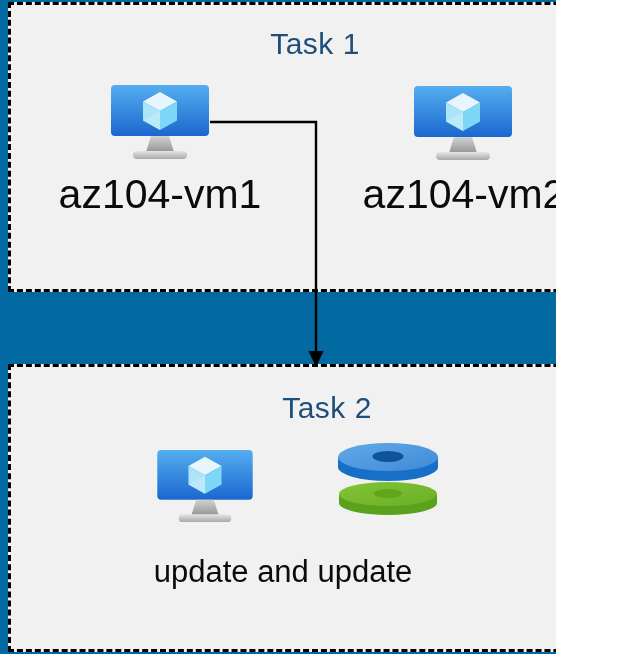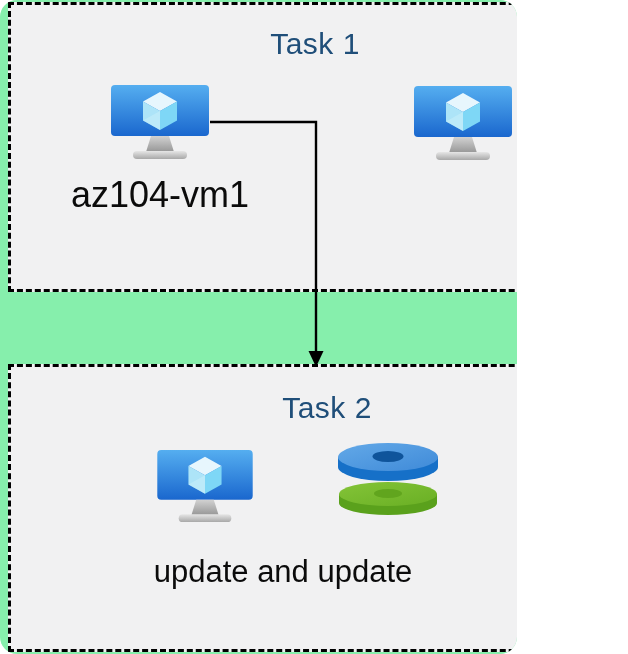--- a/index.html
+++ b/index.html
@@ -1,19 +1,18 @@
 <!DOCTYPE html>
 <html style="--title-color: #1f4e79; --box-bg: #f1f1f2; --border-color: #000000; --arrow-color: #000000; --vm-screen-top: #51a9ee; --vm-screen-bottom: #1a67ce; --cube-top: #e7f6fd; --cube-left: #ade4f8; --cube-right: #7ed7f6; --disk-blue-top: #4a97de; --disk-blue-side: #1670c8; --disk-blue-hole: #0f549b; --disk-green-top: #73b82a; --disk-green-side: #5aa11c; --disk-green-hole: #61a51e;"><head>
 <meta charset="utf-8">
 <style>
   html,body{margin:0;padding:0;background:#fff;}
   .canvas{
-    position:relative;width:517px;height:654px;background:#86efac;overflow:hidden;
+    position:relative;width:556px;height:654px;background:#0369a1;overflow:hidden;
     font-family:"Liberation Sans", sans-serif;
-    border-radius:17px;
   }
   .task-box{
     position:absolute;box-sizing:border-box;
     background:var(--box-bg,#f1f1f2);
     border:3px dashed var(--border-color,#000);
   }
   .task1-box{left:8px;top:2px;width:614px;height:290px;}
   .task2-box{left:8px;top:364px;width:614px;height:288px;padding-left:24px;}
   .task-title{
     margin-top:22px;text-align:center;
@@ -21,21 +20,21 @@
     font-size:30px;font-weight:400;letter-spacing:0.5px;
   }
   .task2-box .task-title{margin-top:24px;}
   .icon{position:absolute;}
   .vm1-icon{left:110px;top:85px;}
   .vm2-icon{left:413px;top:86px;}
   .t2-vm-icon{left:156px;top:450px;}
   .disks-icon{left:336px;top:443px;}
   .vm-label{
     position:absolute;width:220px;text-align:center;
-    color:#0b0b0b;font-size:36px;line-height:37px;
+    color:#0b0b0b;font-size:41px;line-height:37px;
   }
   .vm1-label{left:50px;top:176px;}
   .vm2-label{left:354px;top:176px;}
   .caption{
     position:absolute;left:113px;top:554px;width:340px;text-align:center;
     color:#0b0b0b;font-size:31px;
   }
   .arrow-overlay{position:absolute;left:0;top:0;pointer-events:none;}
   .defs-holder{position:absolute;width:0;height:0;overflow:hidden;}
 </style>
@@ -100,20 +99,21 @@
     <use href="#vm-icon-symbol" width="100" height="76"></use>
   </svg>
   <svg class="icon vm2-icon" width="100" height="76" aria-hidden="true">
     <use href="#vm-icon-symbol" width="100" height="76"></use>
   </svg>
 
   <div class="vm-label vm1-label">
     <div>az104-vm1</div>
   </div>
   <div class="vm-label vm2-label">
+    <div>az104-vm2</div>
   </div>
 
   <svg class="icon t2-vm-icon" width="98" height="74" aria-hidden="true">
     <use href="#vm-icon-symbol" width="98" height="74"></use>
   </svg>
   <svg class="icon disks-icon" width="104" height="74" aria-hidden="true">
     <use href="#disks-icon-symbol" width="104" height="74"></use>
   </svg>
 
   <div class="caption">update and update</div>

